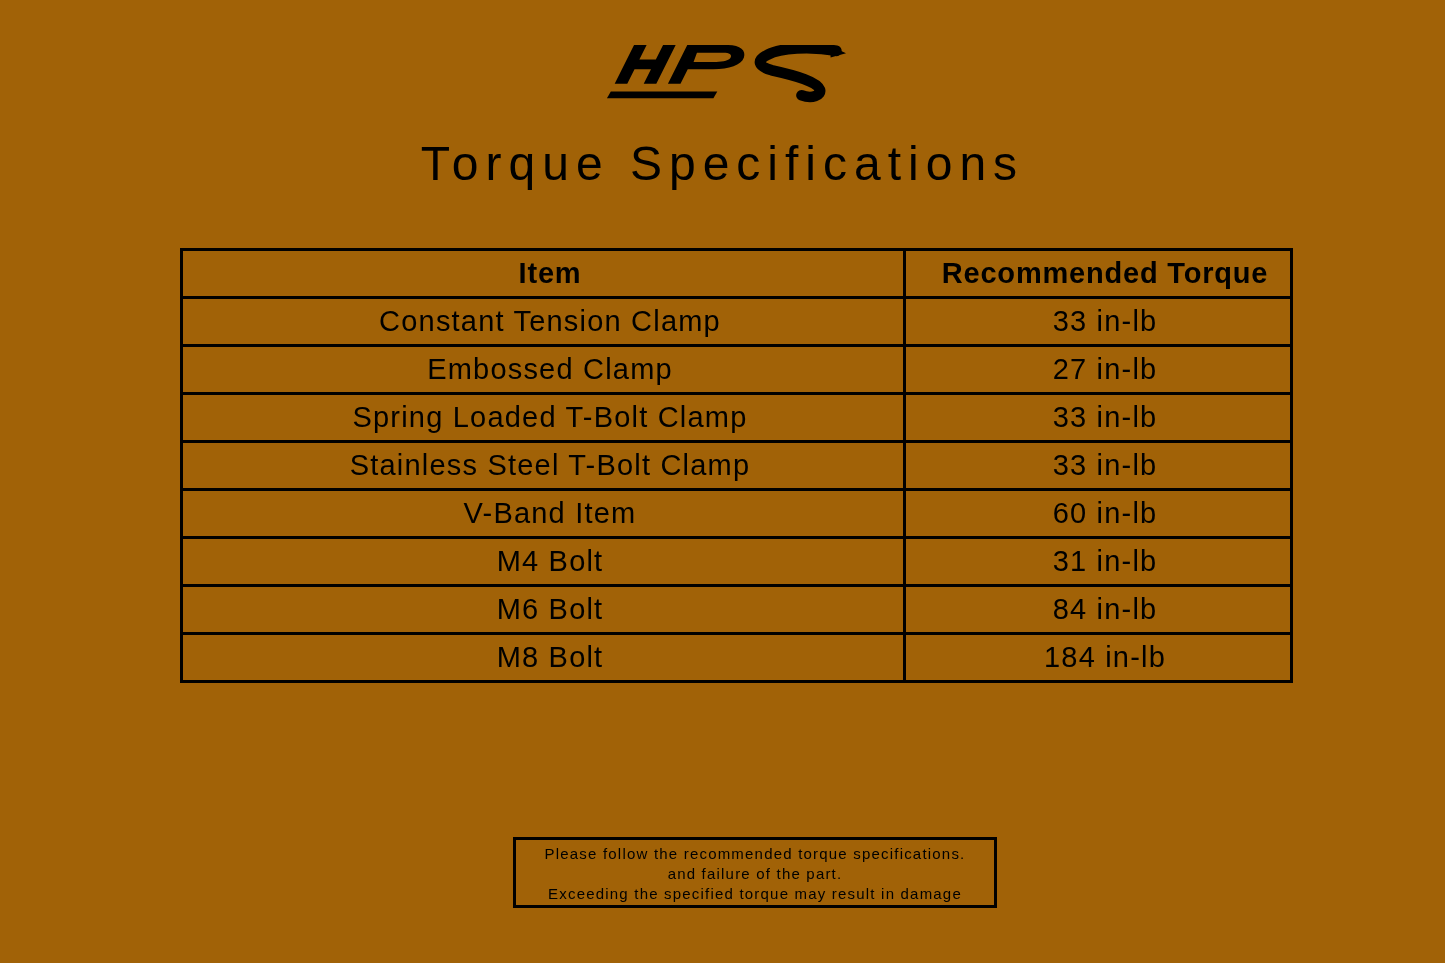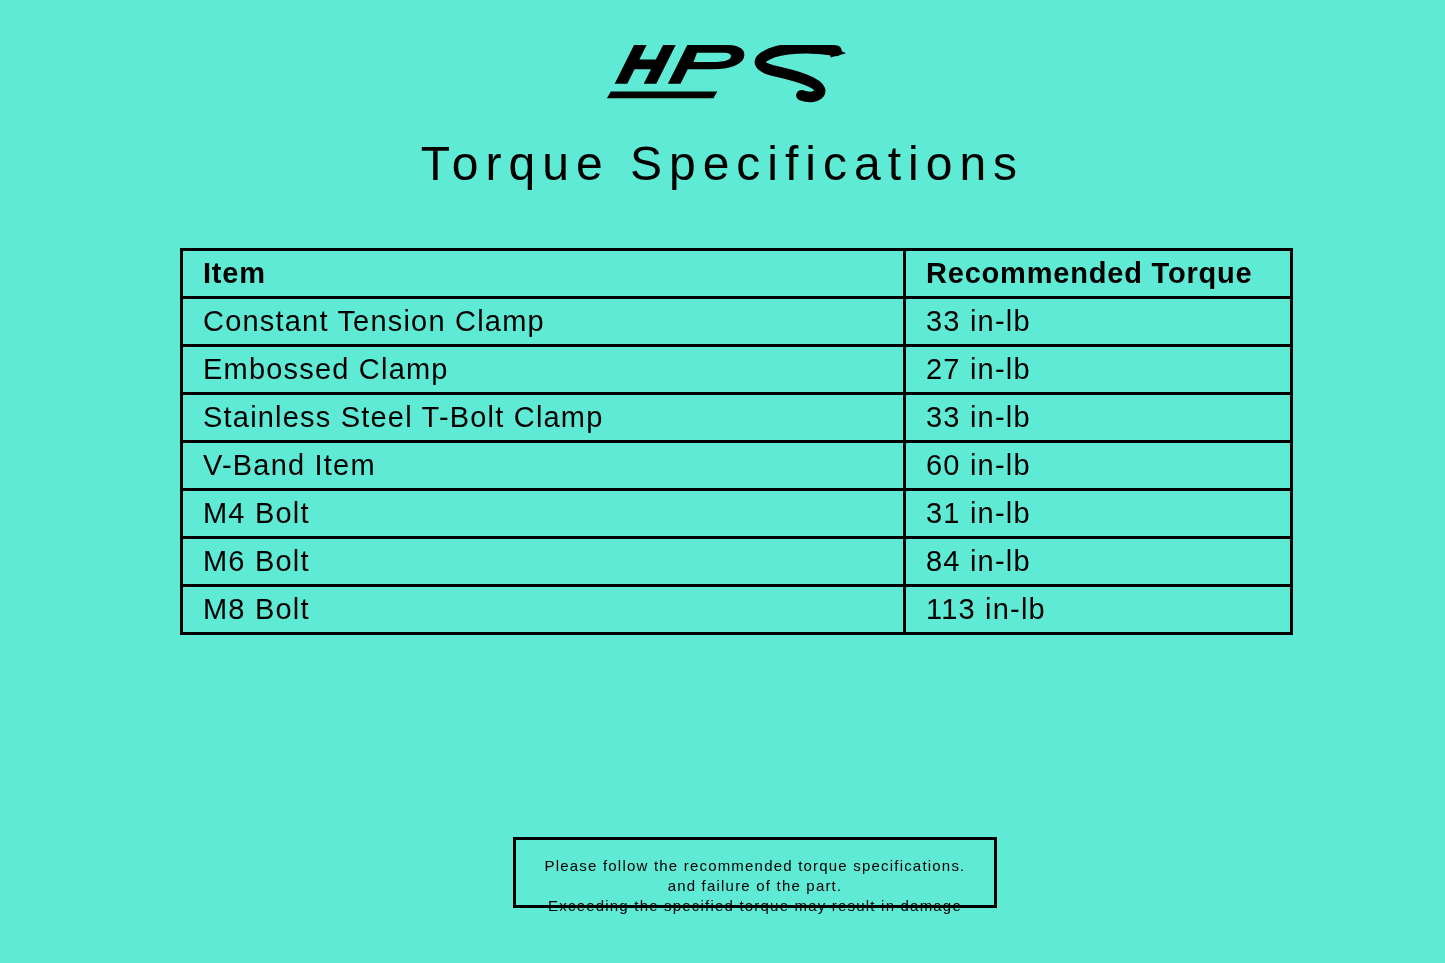--- a/index.html
+++ b/index.html
@@ -4,21 +4,21 @@
 <style>
   html, body {
     margin: 0;
     padding: 0;
     background: #ffffff;
   }
   .page {
     position: relative;
     width: 1445px;
     height: 963px;
-    background: #5eead4;
+    background: #a16207;
     font-family: "Liberation Sans", sans-serif;
     color: #000000;
     overflow: hidden;
   }
   .logo {
     position: absolute;
     left: 605px;
     top: 45px;
     width: 242px;
     height: 62px;
@@ -43,21 +43,21 @@
     left: 180px;
     top: 248px;
     width: 1110px;
     border-collapse: collapse;
     table-layout: fixed;
   }
   .spec-table th, .spec-table td {
     border: 3px solid #000000;
     height: 45px;
     padding: 0 6px 0 20px;
-    text-align: left;
+    text-align: center;
     vertical-align: middle;
     font-size: 29px;
     letter-spacing: 1.2px;
     white-space: nowrap;
     overflow: hidden;
   }
   .spec-table th {
     font-weight: bold;
     letter-spacing: 0.8px;
   }
@@ -66,21 +66,21 @@
     left: 513px;
     top: 837px;
     width: 484px;
     height: 71px;
     box-sizing: border-box;
     border: 3px solid #000000;
     text-align: center;
     font-size: 15px;
     letter-spacing: 1.2px;
     line-height: 20px;
-    padding-top: 16px;
+    padding-top: 4px;
   }
 </style>
 </head>
 <body>
 
 <div class="page">
 
   <div class="logo" aria-label="HPS">
     <svg viewBox="0 0 250 64" xmlns="http://www.w3.org/2000/svg">
 
@@ -112,38 +112,42 @@
     <tbody>
       <tr>
         <td>Constant Tension Clamp</td>
         <td>33 in-lb</td>
       </tr>
       <tr>
         <td>Embossed Clamp</td>
         <td>27 in-lb</td>
       </tr>
       <tr>
+        <td>Spring Loaded T-Bolt Clamp</td>
+        <td>33 in-lb</td>
+      </tr>
+      <tr>
         <td>Stainless Steel T-Bolt Clamp</td>
         <td>33 in-lb</td>
       </tr>
       <tr>
         <td>V-Band Item</td>
         <td>60 in-lb</td>
       </tr>
       <tr>
         <td>M4 Bolt</td>
         <td>31 in-lb</td>
       </tr>
       <tr>
         <td>M6 Bolt</td>
         <td>84 in-lb</td>
       </tr>
       <tr>
         <td>M8 Bolt</td>
-        <td>113 in-lb</td>
+        <td>184 in-lb</td>
       </tr>
     </tbody>
   </table>
 
   <div class="note">
     <div>Please follow the recommended torque specifications.</div>
     <div>and failure of the part.</div>
     <div>Exceeding the specified torque may result in damage</div>
   </div>
 

